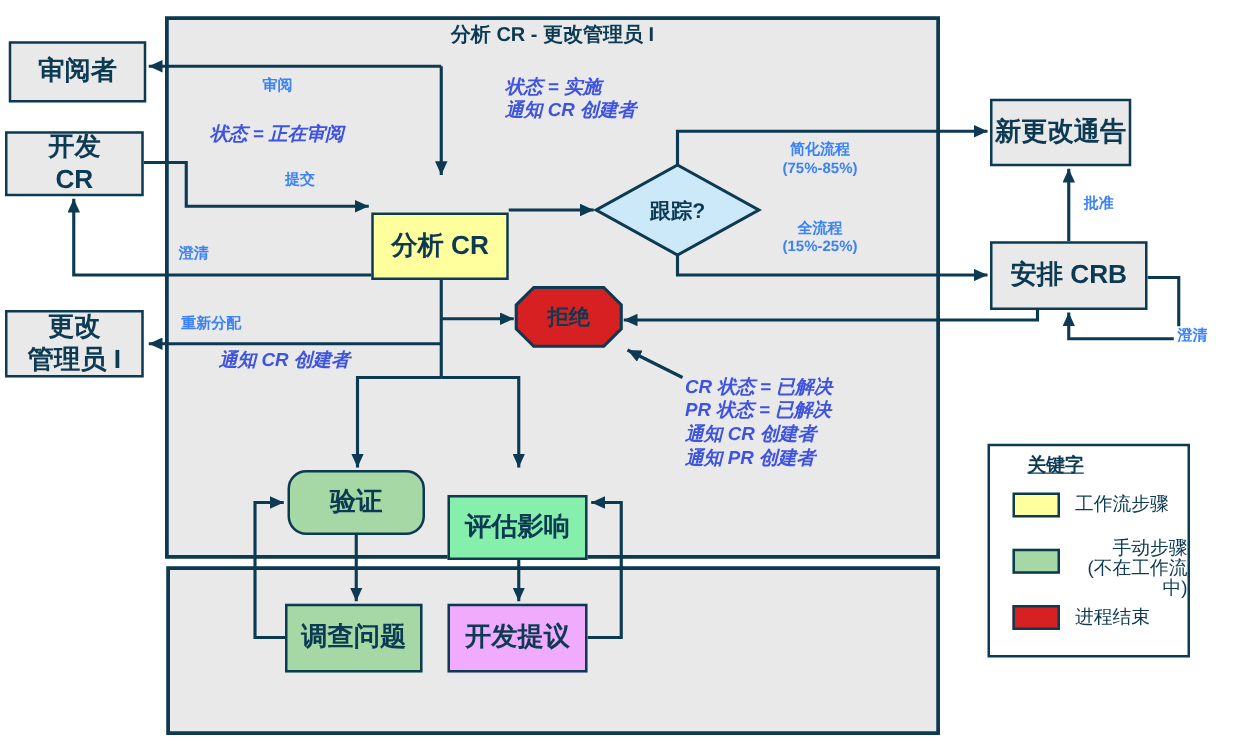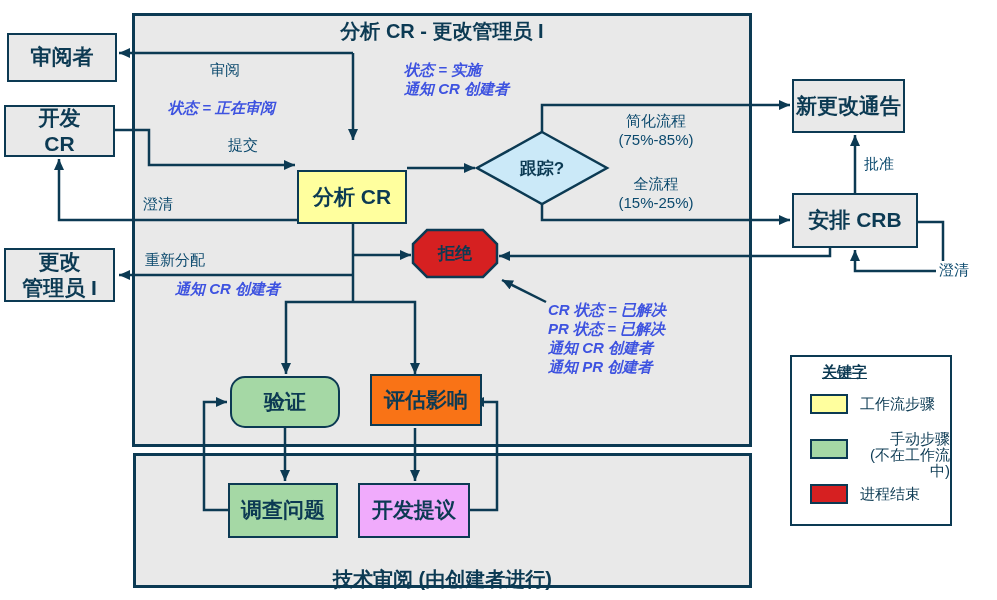--- a/index.html
+++ b/index.html
@@ -3,44 +3,43 @@
 <meta charset="utf-8">
 <style>
   html,body{margin:0;padding:0;background:#ffffff;font-family:"Liberation Sans",sans-serif;}
   .canvas{position:relative;width:997px;height:600px;background:#ffffff;overflow:hidden;}
   .container-box{position:absolute;background:#e9e9e9;border:3px solid #0c3a53;box-sizing:border-box;z-index:1;}
   .svg-layer{position:absolute;left:0;top:0;width:997px;height:600px;z-index:2;pointer-events:none;}
   .svg-layer path.conn{fill:none;stroke:#0c3a53;stroke-width:2.5;}
   .node{position:absolute;background:#e9e9e9;border:2.5px solid #0c3a53;box-sizing:border-box;
         display:flex;align-items:center;justify-content:center;font-weight:bold;color:#0c3a53;
         font-size:21px;text-align:center;white-space:pre-line;line-height:1.25;z-index:3;}
-  .lbl{position:absolute;font-weight:normal;color:#0c4a6e;font-size:15px;white-space:pre-line;z-index:4;line-height:1.25;}
+  .lbl{position:absolute;font-weight:bold;color:#3b82f6;font-size:12px;white-space:pre-line;z-index:4;line-height:1.25;}
   .lbl.center{transform:translateX(-50%);text-align:center;}
   .lbl.whitebg{background:#ffffff;padding:0 3px;margin-left:26px;}
   .blue{position:absolute;font-weight:bold;font-style:italic;color:#3e53e0;font-size:15px;
         white-space:pre-line;z-index:4;line-height:1.26;}
-  .title-lbl{position:absolute;font-weight:bold;color:#0c3a53;font-size:20px;text-align:center;z-index:4;}
+  .title-lbl{position:absolute;font-weight:bold;color:#0c3a53;font-size:16px;text-align:center;z-index:4;}
   .shape-lbl{position:absolute;display:flex;align-items:center;justify-content:center;
              font-weight:bold;color:#0c3a53;font-size:17px;z-index:3;}
   .legend{position:absolute;left:790px;top:355px;width:162px;height:171px;background:#ffffff;
           border:2.5px solid #0c3a53;box-sizing:border-box;z-index:3;}
   .legend-title{position:absolute;left:30px;top:6px;font-weight:bold;color:#0c3a53;font-size:15px;text-decoration:underline;}
   .swatch{position:absolute;left:18px;width:38px;height:20px;border:2.5px solid #0c3a53;box-sizing:border-box;}
   .legend-item-lbl{position:absolute;left:68px;font-weight:normal;color:#0c3a53;font-size:15px;white-space:pre-line;line-height:1.08;text-align:right;}
 </style>
 </head>
 <body>
 
 <div class="canvas">
 
   <div class="container-box" style="left:132px;top:13px;width:620px;height:434px;"></div>
   <div class="container-box" style="left:133px;top:453px;width:619px;height:135px;"></div>
 
   <div class="title-lbl" style="left:132px;top:18px;width:620px;">分析 CR - 更改管理员 I</div>
-  <div class="title-lbl" style="left:133px;top:566px;width:619px;">技术审阅 (由创建者进行)</div>
 
   <svg class="svg-layer" viewBox="0 0 997 600">
     <defs>
       <marker id="arr" markerUnits="userSpaceOnUse" markerWidth="12" markerHeight="10" refX="11" refY="5" orient="auto">
         <path d="M0,0 L11,5 L0,10 Z" fill="#0c3a53"></path>
       </marker>
     </defs>
     <path class="conn" marker-end="url(#arr)" d="M353,53 H119"></path>
     <path class="conn" marker-end="url(#arr)" d="M353,53 V140"></path>
     <path class="conn" marker-end="url(#arr)" d="M115,130 H149 V165 H295"></path>
@@ -72,21 +71,21 @@
 管理员 I</div>
 
   <div class="node" style="left: 297px; top: 142px; width: 110px; height: 54px; background-color: rgb(255, 255, 158); margin-top: 28px;">分析 CR</div>
   <div class="shape-lbl" style="left:477px;top:132px;width:130px;height:72px;">跟踪?</div>
   <div class="shape-lbl" style="left:413px;top:230px;width:84px;height:47px;">拒绝</div>
 
   <div class="node" style="left:792px;top:79px;width:113px;height:54px;">新更改通告</div>
   <div class="node" style="left:792px;top:193px;width:126px;height:55px;">安排 CRB</div>
 
   <div class="node" style="left: 230px; top: 376px; width: 110px; height: 52px; background-color: rgb(165, 216, 165); border-radius: 15px;">验证</div>
-  <div class="node" style="left: 358px; top: 374px; width: 112px; height: 52px; background-color: #f97316; margin-left: 12px;">评估影响</div>
+  <div class="node" style="left: 358px; top: 396px; width: 112px; height: 52px; background-color: #86efac;">评估影响</div>
   <div class="node" style="left: 228px; top: 483px; width: 110px; height: 55px; background-color: rgb(165, 216, 165);">调查问题</div>
   <div class="node" style="left: 358px; top: 483px; width: 112px; height: 55px; background-color: #f0abfc;">开发提议</div>
 
   <div class="lbl" style="left:210px;top:61px;">审阅</div>
   <div class="lbl" style="left:228px;top:136px;">提交</div>
   <div class="lbl" style="left:143px;top:195px;">澄清</div>
   <div class="lbl" style="left:145px;top:251px;">重新分配</div>
   <div class="lbl center" style="left:656px;top:112px;">简化流程
 (75%-85%)</div>
   <div class="lbl center" style="left:656px;top:175px;">全流程

